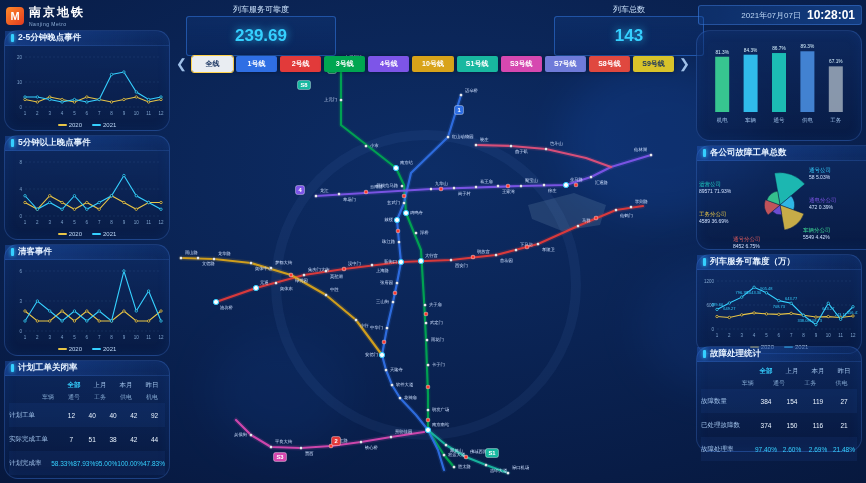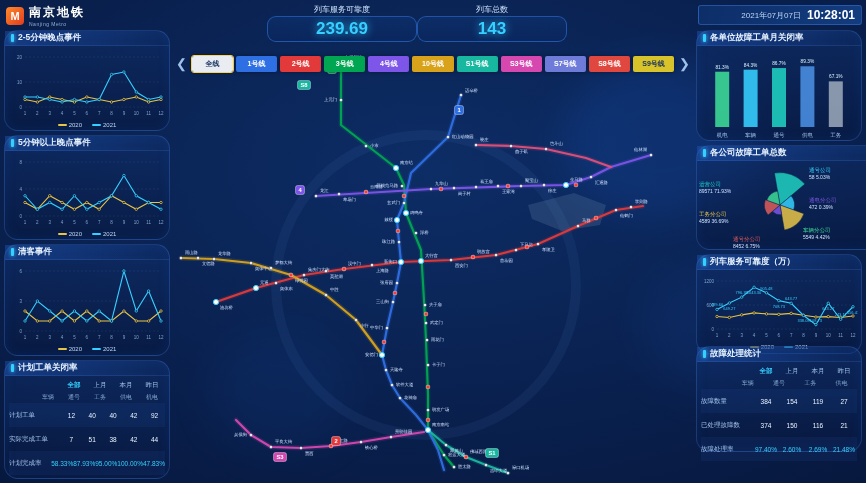--- a/index.html
+++ b/index.html
@@ -11,24 +11,24 @@
 .g2{left:640px;top:260px;width:150px;height:130px;background:#15408e}
 .g3{left:210px;top:330px;width:140px;height:120px;background:#123a80}
 
 .hdr{position:absolute;left:6px;top:4px;display:flex;gap:5px;align-items:center;z-index:9}
 .logo-mark{width:18px;height:18px;border-radius:4px;background:linear-gradient(135deg,#ff8a2a,#e23a1f);display:flex;align-items:center;justify-content:center;color:#fff;font-weight:bold;font-size:11px}
 .logo-text b{display:block;font-size:12px;letter-spacing:2px;color:#fff}
 .logo-text i{display:block;font-style:normal;font-size:5px;color:#8fb0d8;letter-spacing:.5px}
 .datetime{position:absolute;left:698px;top:5px;width:164px;display:flex;gap:6px;align-items:center;justify-content:flex-end;background:linear-gradient(90deg,rgba(20,70,150,.35),rgba(30,90,180,.5));border:1px solid rgba(80,150,255,.35);border-radius:3px;padding:2px 6px;font-size:8px;color:#bcd6f5;z-index:9}
 .time{font-size:12px;font-weight:bold;color:#fff}
 
-.kpi-row{position:absolute;left:158px;top:2px;width:518px;height:48px;display:flex;justify-content:center;z-index:5}
+.kpi-row{position:absolute;left:186px;top:2px;width:518px;height:48px;display:flex;justify-content:space-between;z-index:5}
 .kpi{width:150px;text-align:center;padding-top:2px}
 .kpi-label{font-size:8px;color:#cfe6ff}
-.kpi-value{margin-top:1px;font-size:17px;font-weight:bold;color:#35d0ff;text-shadow:0 0 8px rgba(53,208,255,.8);background:linear-gradient(180deg,rgba(20,70,150,.25),rgba(10,40,100,.45));border:1px solid rgba(60,140,255,.45);border-radius:9px;padding:2px 0}
+.kpi-value{margin-top:1px;font-size:17px;font-weight:bold;color:#35d0ff;text-shadow:0 0 8px rgba(53,208,255,.8);background:linear-gradient(180deg,rgba(20,70,150,.25),rgba(10,40,100,.45));border:1px solid rgba(60,140,255,.45);border-radius:3px;padding:9px 0}
 
 .selector{position:absolute;left:174px;top:56px;width:518px;display:flex;align-items:center;gap:3px;z-index:6}
 .arrow{color:#9fc0e8;font-size:13px;cursor:pointer;padding:0 2px;line-height:14px}
 .line-btn{flex:1;text-align:center;font-size:7px;font-weight:bold;padding:3px 0;border-radius:2px;cursor:pointer;box-shadow:0 0 4px rgba(0,0,0,.4)}
 .line-btn.active{outline:1px solid #ffd34d}
 
 .map-svg{position:absolute;left:176px;top:55px;z-index:1}
 
 .panel{position:absolute;background:linear-gradient(180deg,rgba(18,50,112,.5),rgba(8,24,62,.58));border:1px solid rgba(70,130,230,.3);border-radius:14px;box-shadow:inset 0 0 12px rgba(20,80,180,.15);z-index:8}
 .p-title{display:flex;align-items:center;gap:4px;height:15px;padding:0 6px;font-size:8.5px;font-weight:bold;color:#e6f2ff;background:linear-gradient(90deg,rgba(40,100,210,.35),rgba(40,100,210,0));border-bottom:1px solid rgba(70,130,230,.2)}
@@ -529,21 +529,20 @@
           <circle cx="153" cy="59" r="1.2" fill="#06122e" stroke="#35d0ff" stroke-width="0.8"></circle>
         </svg>
       <div class="legend" id="lg3">
           <span class="lg-item"><i style="background: rgb(232, 197, 71);"></i>2020</span>
           <span class="lg-item"><i style="background: rgb(53, 208, 255);"></i>2021</span>
         </div>
     </div>
   </section>
 
   <section class="panel r1">
-    <div class="p-title">各单位故障工单月关闭率</div>
     <div class="p-body">
       <svg id="bar" width="158" height="92">
           <rect x="15.2" y="23.716" width="14" height="55.284" fill="#3ddc97" opacity="0.88"></rect>
           <text x="22.2" y="20.716" text-anchor="middle" font-size="4.8" fill="#d9f3ff">81.3%</text>
           <text x="22.2" y="89" text-anchor="middle" font-size="5.5" fill="#9fc0e8">机电</text>
           <rect x="43.599999999999994" y="21.676000000000002" width="14" height="57.324" fill="#35d0ff" opacity="0.88"></rect>
           <text x="50.599999999999994" y="18.676000000000002" text-anchor="middle" font-size="4.8" fill="#d9f3ff">84.3%</text>
           <text x="50.599999999999994" y="89" text-anchor="middle" font-size="5.5" fill="#9fc0e8">车辆</text>
           <rect x="72" y="20.043999999999997" width="14" height="58.956" fill="#1fd1c1" opacity="0.88"></rect>
           <text x="79" y="17.043999999999997" text-anchor="middle" font-size="4.8" fill="#d9f3ff">86.7%</text>

